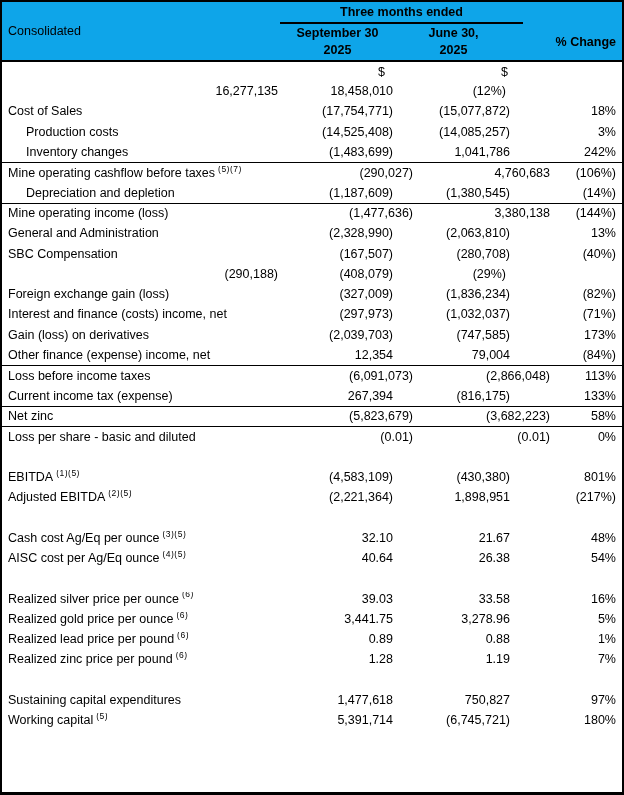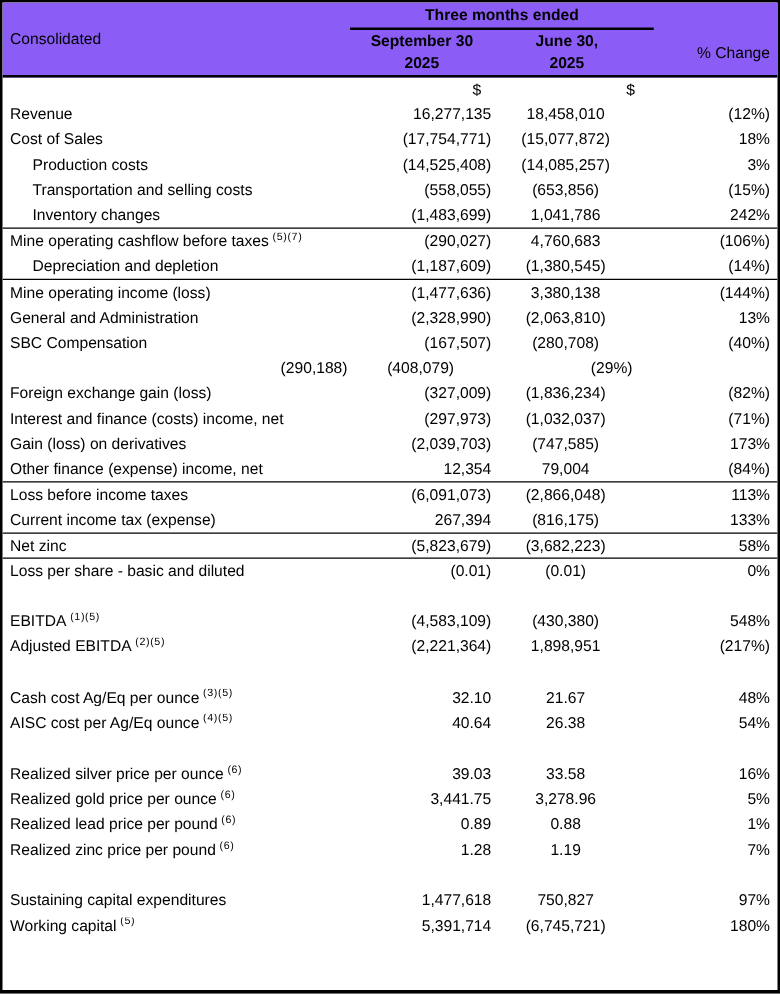--- a/index.html
+++ b/index.html
@@ -15,47 +15,47 @@
   .header { height: 60px; border-bottom: 2px solid #000; box-sizing: border-box; }
   .tme-row { display: grid; grid-template-columns: 278px 243px 1fr; height: 22px; }
   .tme {
     font-weight: bold; text-align: center; line-height: 20px;
     border-bottom: 2px solid #000; box-sizing: border-box;
   }
   .dates-row { display: grid; grid-template-columns: 278px 115px 117px 1fr; height: 36px; }
   .title-cell { display: flex; align-items: flex-start; padding-left: 6px; font-weight: normal; }
   .date-cell { font-weight: bold; text-align: center; line-height: 17px; padding-top: 1px; }
   .change-cell {
-    font-weight: normal; display: flex; align-items: center; justify-content: flex-end;
+    font-weight: bold; display: flex; align-items: center; justify-content: flex-end;
     padding-right: 6px;
     text-align: right;
   }
   
   .grid-row { display: grid; grid-template-columns: 278px 115px 117px 1fr; box-sizing: border-box; }
   .dollar-row { height: 19px; align-items: center; }
   .dollar { text-align: right; font-weight: normal; }
   .dollar.d1 { padding-right: 10px; }
   .dollar.d2 { padding-right: 4px; }
   .row { height: 20.31px; align-items: center; }
-  .row.bt { border-top: 1px solid #000; }
+  .row.bt { border-top: 1px solid #000; gap: 20px; }
   .row.bb { border-bottom: 1px solid #000; }
   .cell.label { padding-left: 6px; white-space: nowrap; overflow: hidden; }
   .cell.label.indent { padding-left: 24px; }
   .cell.num { text-align: right; white-space: nowrap; }
   .cell.v1 { padding-right: 2px; }
-  .cell.v2 { padding-right: 2px; text-align: center; }
+  .cell.v2 { padding-right: 2px; }
   .cell.pct { padding-right: 6px; }
   sup.fn { font-size: 8.5px; line-height: 0; margin-left: 3px; letter-spacing: 0.5px; }
 </style>
 </head>
 <body>
 
 <div class="table-wrap">
 
-  <div class="header" id="hdr" style="background: #8b5cf6;">
+  <div class="header" id="hdr" style="background: #0ea5e9;">
     <div class="tme-row">
       <div></div>
       <div class="tme">Three months ended</div>
       <div></div>
     </div>
     <div class="dates-row">
       <div class="title-cell">
         <span>Consolidated</span>
       </div>
       <div class="date-cell">
@@ -72,44 +72,37 @@
 
   <div class="grid-row dollar-row">
     <div></div>
     <div class="cell dollar d1">$</div>
     <div class="cell dollar d2">$</div>
     <div></div>
   </div>
 
   <div id="tbody">
       <div class="grid-row row">
-        <div class="cell label"><span>Revenue</span></div>
         <div class="cell num v1">16,277,135</div>
         <div class="cell num v2">18,458,010</div>
         <div class="cell num pct">(12%)</div>
       </div>
       <div class="grid-row row">
         <div class="cell label"><span>Cost of Sales</span></div>
         <div class="cell num v1">(17,754,771)</div>
         <div class="cell num v2">(15,077,872)</div>
         <div class="cell num pct">18%</div>
       </div>
       <div class="grid-row row">
         <div class="cell label indent"><span>Production costs</span></div>
         <div class="cell num v1">(14,525,408)</div>
         <div class="cell num v2">(14,085,257)</div>
         <div class="cell num pct">3%</div>
       </div>
       <div class="grid-row row">
-        <div class="cell label indent"><span>Transportation and selling costs</span></div>
-        <div class="cell num v1">(558,055)</div>
-        <div class="cell num v2">(653,856)</div>
-        <div class="cell num pct">(15%)</div>
-      </div>
-      <div class="grid-row row">
         <div class="cell label indent"><span>Inventory changes</span></div>
         <div class="cell num v1">(1,483,699)</div>
         <div class="cell num v2">1,041,786</div>
         <div class="cell num pct">242%</div>
       </div>
       <div class="grid-row row bt">
         <div class="cell label"><span>Mine operating cashflow before taxes</span><sup class="fn">(5)(7)</sup></div>
         <div class="cell num v1">(290,027)</div>
         <div class="cell num v2">4,760,683</div>
         <div class="cell num pct">(106%)</div>
@@ -189,21 +182,21 @@
         <div class="cell label"><span>Loss per share - basic and diluted</span></div>
         <div class="cell num v1">(0.01)</div>
         <div class="cell num v2">(0.01)</div>
         <div class="cell num pct">0%</div>
       </div>
       <div class="grid-row row"></div>
       <div class="grid-row row">
         <div class="cell label"><span>EBITDA</span><sup class="fn">(1)(5)</sup></div>
         <div class="cell num v1">(4,583,109)</div>
         <div class="cell num v2">(430,380)</div>
-        <div class="cell num pct">548%</div>
+        <div class="cell num pct">801%</div>
       </div>
       <div class="grid-row row">
         <div class="cell label"><span>Adjusted EBITDA</span><sup class="fn">(2)(5)</sup></div>
         <div class="cell num v1">(2,221,364)</div>
         <div class="cell num v2">1,898,951</div>
         <div class="cell num pct">(217%)</div>
       </div>
       <div class="grid-row row"></div>
       <div class="grid-row row">
         <div class="cell label"><span>Cash cost Ag/Eq per ounce</span><sup class="fn">(3)(5)</sup></div>

